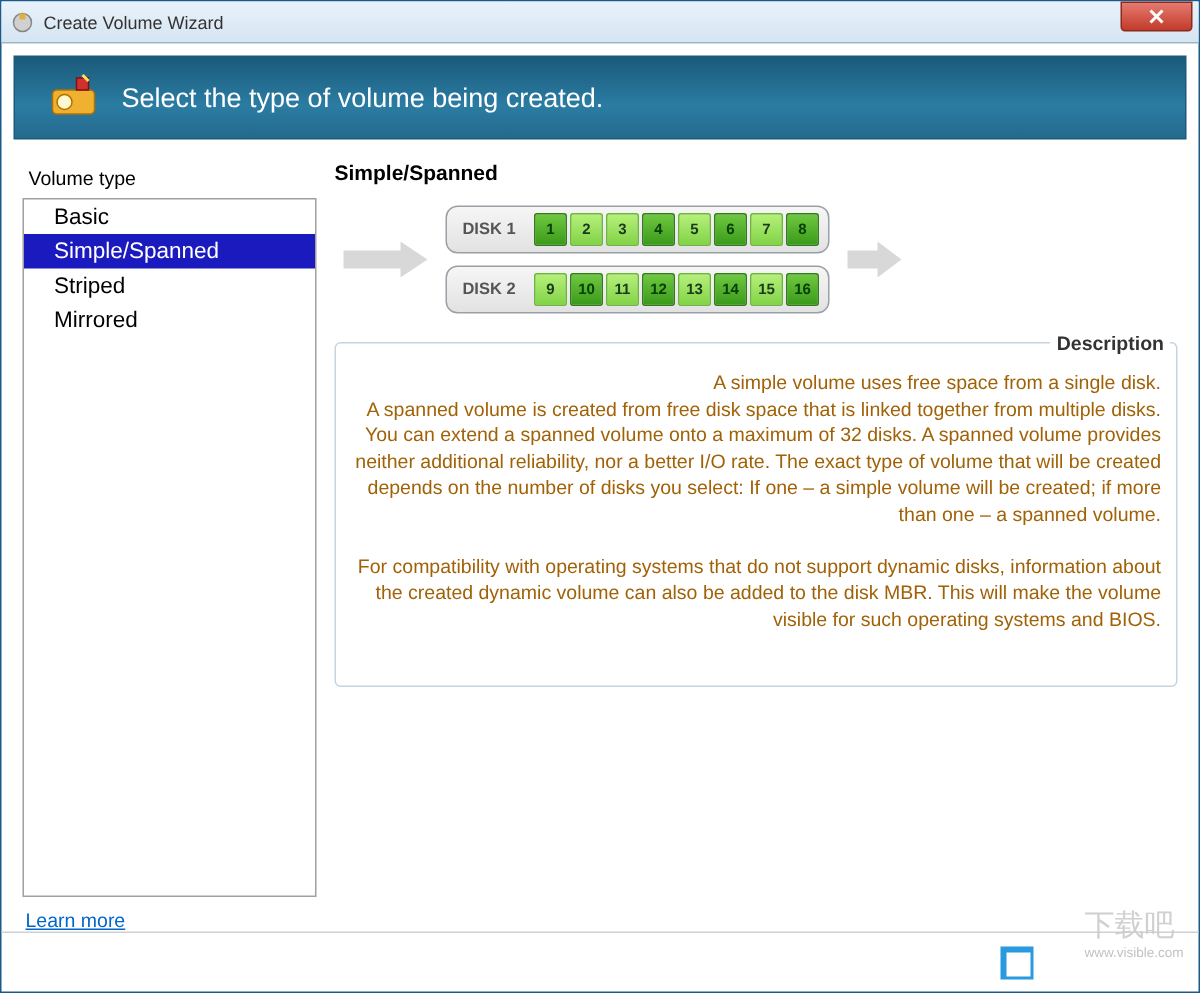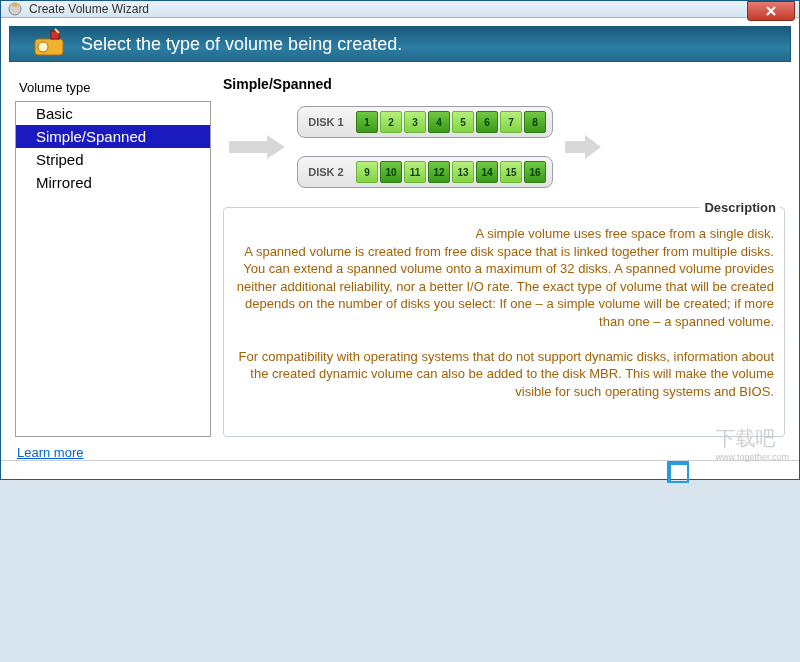--- a/index.html
+++ b/index.html
@@ -6,21 +6,21 @@
 body {
   font-family: "Segoe UI", Tahoma, sans-serif;
   font-size: 12px;
   background: #d8e4ee;
   width: 800px;
   height: 662px;
   overflow: hidden;
 }
 .window {
   width: 800px;
-  height: 480px;
+  height: 662px;
   border: 1px solid #1a5a8a;
   background: #fff;
   display: flex;
   flex-direction: column;
 }
 .titlebar {
   height: 28px;
   background: linear-gradient(#e9f2fa, #d5e5f2);
   border-bottom: 1px solid #9db7cc;
   display: flex;
@@ -113,21 +113,21 @@
   margin-bottom: 8px;
   padding-left: 4px;
 }
 .arrow-big {
   width: 60px; height: 24px;
 }
 .arrow-big svg, .arrow-right svg { display: block; }
 .disks {
   display: flex;
   flex-direction: column;
-  gap: 18px;
+  gap: 8px;
 }
 .disk {
   border: 1px solid #9aa0a6;
   border-radius: 8px;
   background: linear-gradient(#f6f6f6, #e2e2e2);
   padding: 4px 6px;
   display: flex;
   align-items: center;
   gap: 8px;
 }
@@ -306,17 +306,17 @@
   </div>
 
   <div>
     <a class="learn-more">Learn more</a>
   </div>
 
   <div class="footer">
     <div class="footer-sq"></div>
     <div class="watermark">
       <span>下载吧</span>
-      <small>www.together.com</small>
+      <small>www.visible.com</small>
     </div>
   </div>
 
 </div>
 
 </body></html>

